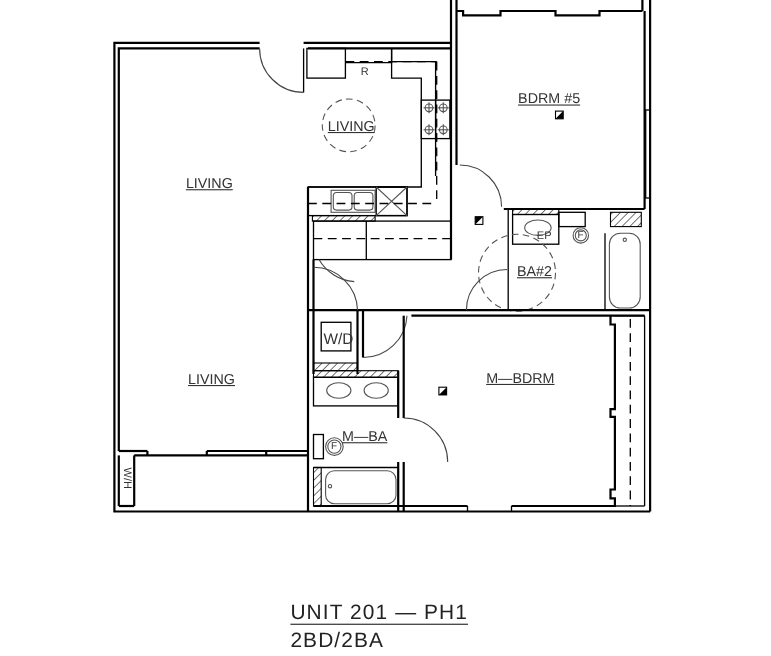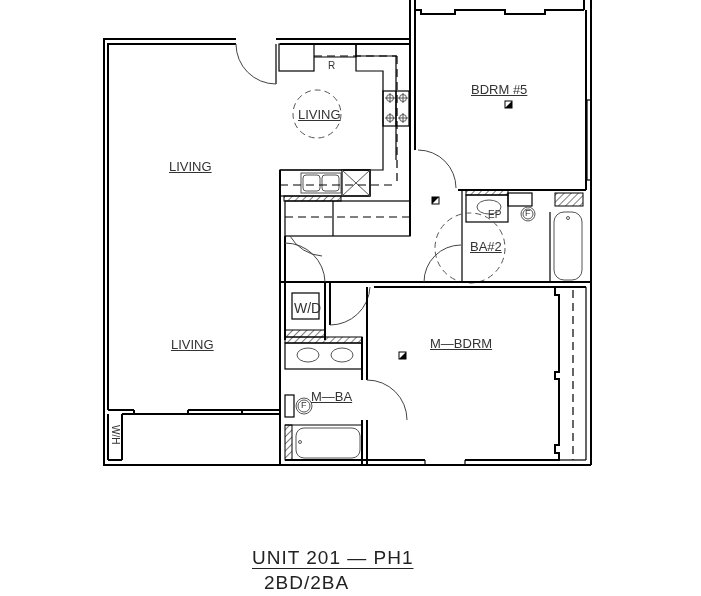--- a/index.html
+++ b/index.html
@@ -174,24 +174,24 @@
     <rect x="399" y="352" width="7" height="7" fill="#fff" stroke="#000"></rect>
     <polygon points="399,359 406,352 406,359" fill="#000"></polygon>
   </g>
 </svg>
 
 <div class="lbl u" style="left:298px;top:108px;">LIVING</div>
 <div class="lbl u" style="left:169px;top:160px;">LIVING</div>
 <div class="lbl u" style="left:171px;top:338px;">LIVING</div>
 <div class="lbl u" style="left:471px;top:83px;">BDRM  #5</div>
 <div class="lbl u" style="left:470px;top:240px;">BA#2</div>
-<div class="lbl u" style="left:430px;top:337px;">M—BDRM</div>
+<div class="lbl u" style="left:442px;top:337px;">M—BDRM</div>
 <div class="lbl u" style="left:311px;top:390px;text-decoration:underline;">M—BA</div>
 
 <div class="lbl sm" style="left:328px;top:61px;font-size:10px;">R</div>
 <div class="lbl sm" style="left:294px;top:301px;font-size:14px;">W/D</div>
 <div class="lbl sm" style="left:447px;top:210px;font-size:10px;margin-left:41px;">EP</div>
 <div class="lbl sm" style="left:525px;top:209px;font-size:9px;">F</div>
 <div class="lbl sm" style="left:301px;top:401px;font-size:9px;">F</div>
 <div class="vert" style="left:121px;top:425px;">W/H</div>
 
-<div class="title u" style="left:252px;top:548px;">UNIT  201  —  PH1</div>
+<div class="title u" style="left:264px;top:548px;">UNIT  201  —  PH1</div>
 <div class="title" style="left:264px;top:573px;">2BD/2BA</div>
 
 </body></html>

